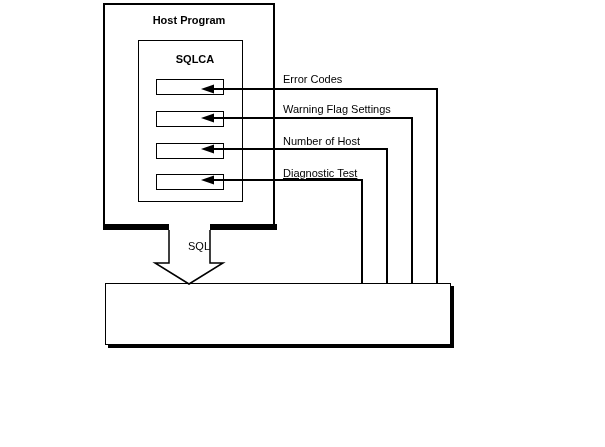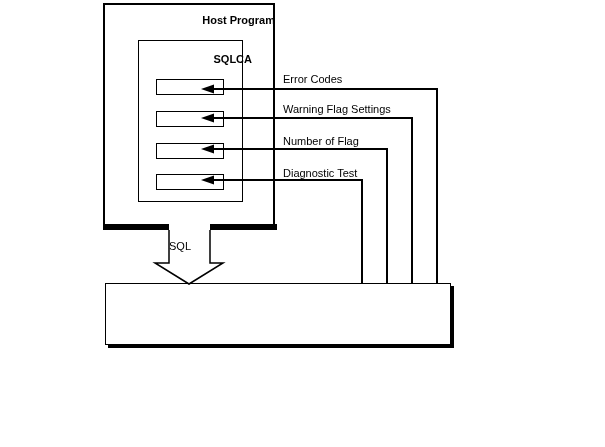--- a/index.html
+++ b/index.html
@@ -36,36 +36,36 @@
   #slot-2 { top: 111px; }
   #slot-3 { top: 143px; }
   #slot-4 { top: 174px; }
   #db-box {
     left: 105px; top: 283px; width: 346px; height: 62px;
     border: 1px solid #000;
     box-shadow: 3px 3px 0 0 #000;
   }
   .title {
     font-weight: bold; font-size: 11px; color: #000;
-    text-align: right; line-height: 12px;
+    text-align: center; line-height: 12px;
   }
   #host-label  { left: 103px; top: 14px;  width: 172px; }
   #sqlca-label { left: 138px; top: 53px;  width: 114px; }
   #db-label    { left: 105px; top: 310px; width: 346px; }
   .conn-label {
     left: 283px; font-size: 11px; color: #000; line-height: 12px;
     white-space: nowrap; font-weight: normal;
   }
   #conn-label-1 { top: 73px; }
   #conn-label-2 { top: 103px; text-align: center; }
   #conn-label-3 { top: 135px; }
-  #conn-label-4 { top: 167px; }
+  #conn-label-4 { top: 167px; text-decoration: underline; }
   #sql-label {
     left: 169px; top: 240px; width: 41px;
-    font-size: 11px; color: #000; text-align: left; line-height: 12px;
+    font-size: 11px; color: #000; text-align: right; line-height: 12px;
   }
   #wires {
     left: 0; top: 0; width: 605px; height: 447px;
     pointer-events: none;
   }
 </style>
 </head>
 <body>
 
 <div id="stage">
@@ -81,21 +81,21 @@
 
   <div id="slot-1" class="abs slot"></div>
   <div id="slot-2" class="abs slot"></div>
   <div id="slot-3" class="abs slot"></div>
   <div id="slot-4" class="abs slot"></div>
 
   <div id="db-box" class="abs box"></div>
 
   <div id="conn-label-1" class="abs conn-label">Error Codes</div>
   <div id="conn-label-2" class="abs conn-label">Warning Flag Settings</div>
-  <div id="conn-label-3" class="abs conn-label">Number of Flag</div>
+  <div id="conn-label-3" class="abs conn-label">Number of Host</div>
   <div id="conn-label-4" class="abs conn-label">Diagnostic Test</div>
 
   <div id="sql-label" class="abs">SQL</div>
 
   <svg id="wires" class="abs" viewBox="0 0 605 447" xmlns="http://www.w3.org/2000/svg">
 
     <g stroke="#000" stroke-width="2" fill="none">
       <path d="M210 89  L437 89  L437 283"></path>
       <path d="M210 118 L412 118 L412 283"></path>
       <path d="M210 149 L387 149 L387 283"></path>

